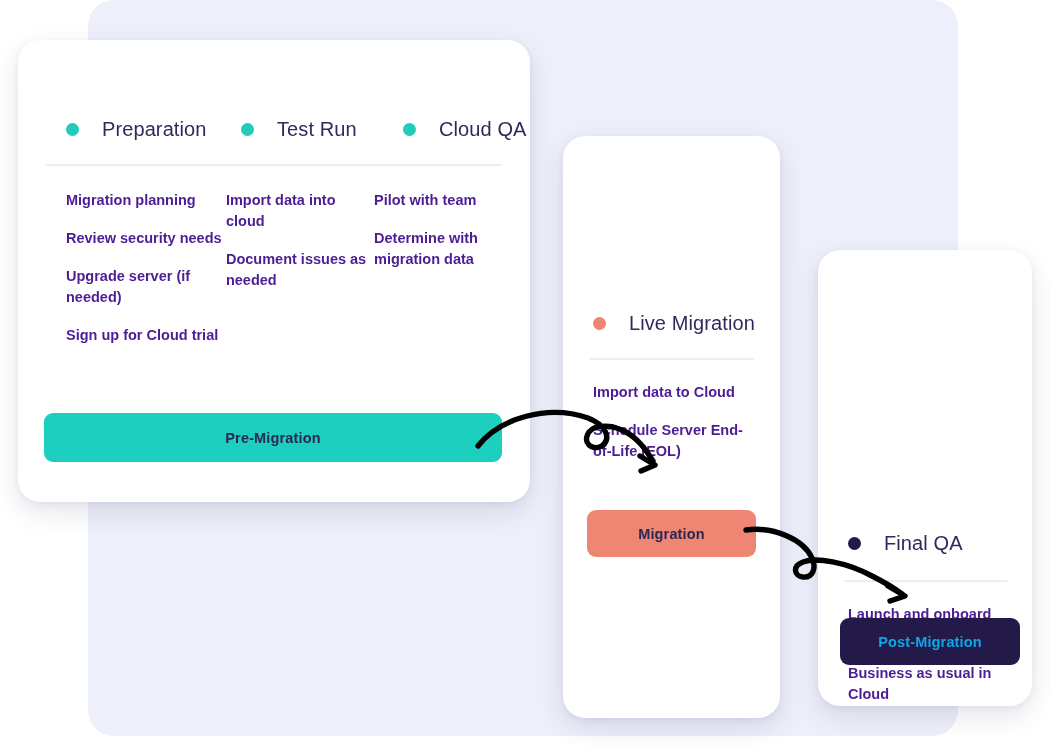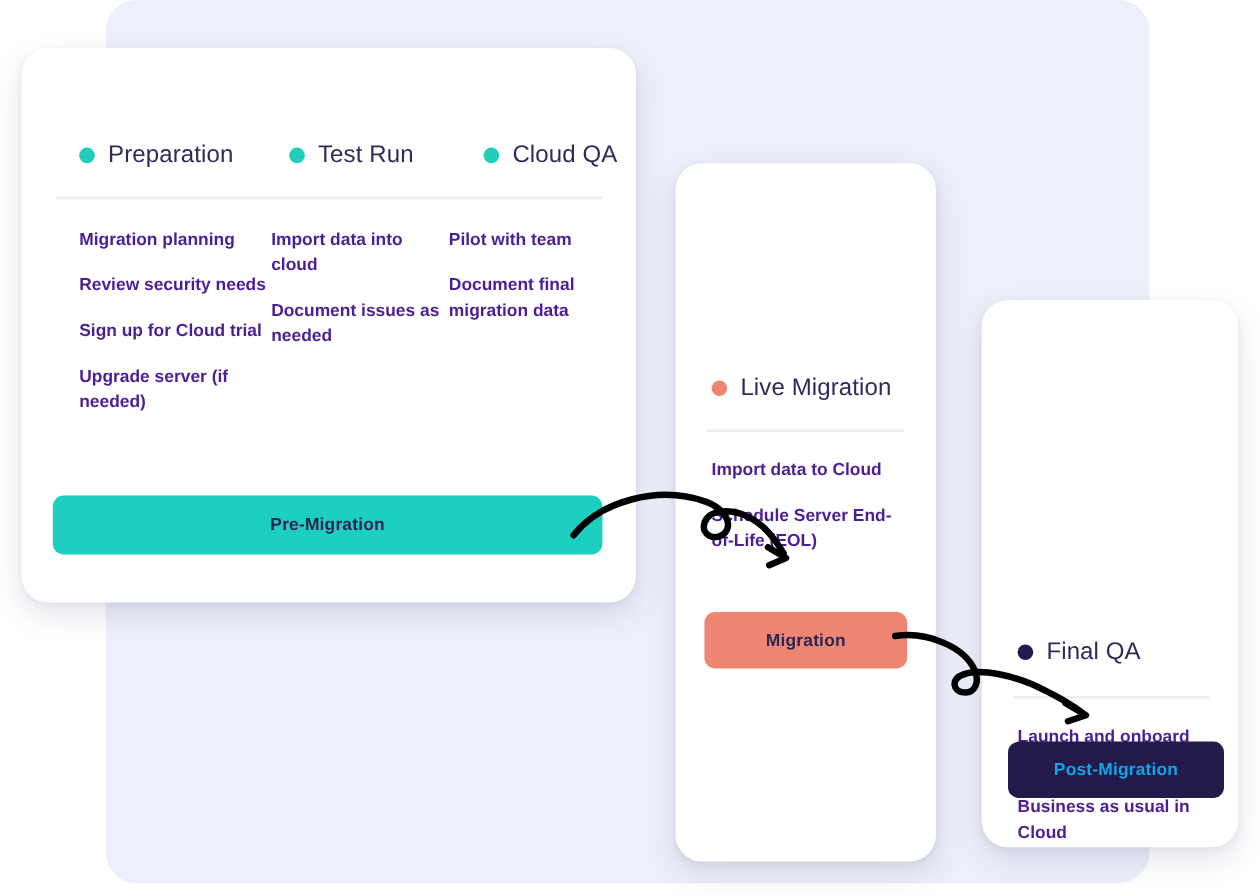--- a/index.html
+++ b/index.html
@@ -16,21 +16,21 @@
   
   .card{position:absolute;background:#ffffff;border-radius:22px;
         box-shadow:0 10px 26px rgba(60,60,110,.13), 0 2px 6px rgba(60,60,110,.07);
         box-sizing:border-box;}
 
   .card-1{left:18px;top:40px;width:512px;height:462px;}
   .card-2{left:563px;top:136px;width:217px;height:582px;}
   .card-3{left:818px;top:250px;width:214px;height:456px;}
 
   
-  .hdr{display:flex;align-items:center;gap:11px;}
+  .hdr{display:flex;align-items:center;gap:23px;}
   .dot{width:13px;height:13px;border-radius:50%;flex:0 0 auto;display:block;}
   .dot-teal{background:#21ccbb;}
   .dot-coral{background:#ef8573;}
   .dot-navy{background:#231a4a;}
   .hdr-label{font-size:20px;font-weight:500;color:#2f2a5c;letter-spacing:.1px;
              white-space:nowrap;}
 
   .divider{position:absolute;height:2px;background:#eceef4;border-radius:2px;}
 
   
@@ -95,30 +95,30 @@
         <span class="hdr-label">Cloud QA</span>
       </div>
     </div>
 
     <div class="divider" style="left:28px;top:124px;width:456px;"></div>
 
     <div class="cols">
       <div class="col col-a">
         <p class="task">Migration planning</p>
         <p class="task">Review security needs</p>
+        <p class="task">Upgrade server (if needed)</p>
         <p class="task">Sign up for Cloud trial</p>
-        <p class="task">Upgrade server (if needed)</p>
       </div>
       <div class="col col-b">
         <p class="task">Import data into cloud</p>
         <p class="task">Document issues as needed</p>
       </div>
       <div class="col col-c">
         <p class="task">Pilot with team</p>
-        <p class="task">Document final migration data</p>
+        <p class="task">Determine with migration data</p>
       </div>
     </div>
   </div>
 
   <button class="pill pill-pre">Pre-Migration</button>
 
   <div class="card card-2">
     <div class="hdr c2-hdr">
       <span class="dot dot-coral"></span>
       <span class="hdr-label">Live Migration</span>

